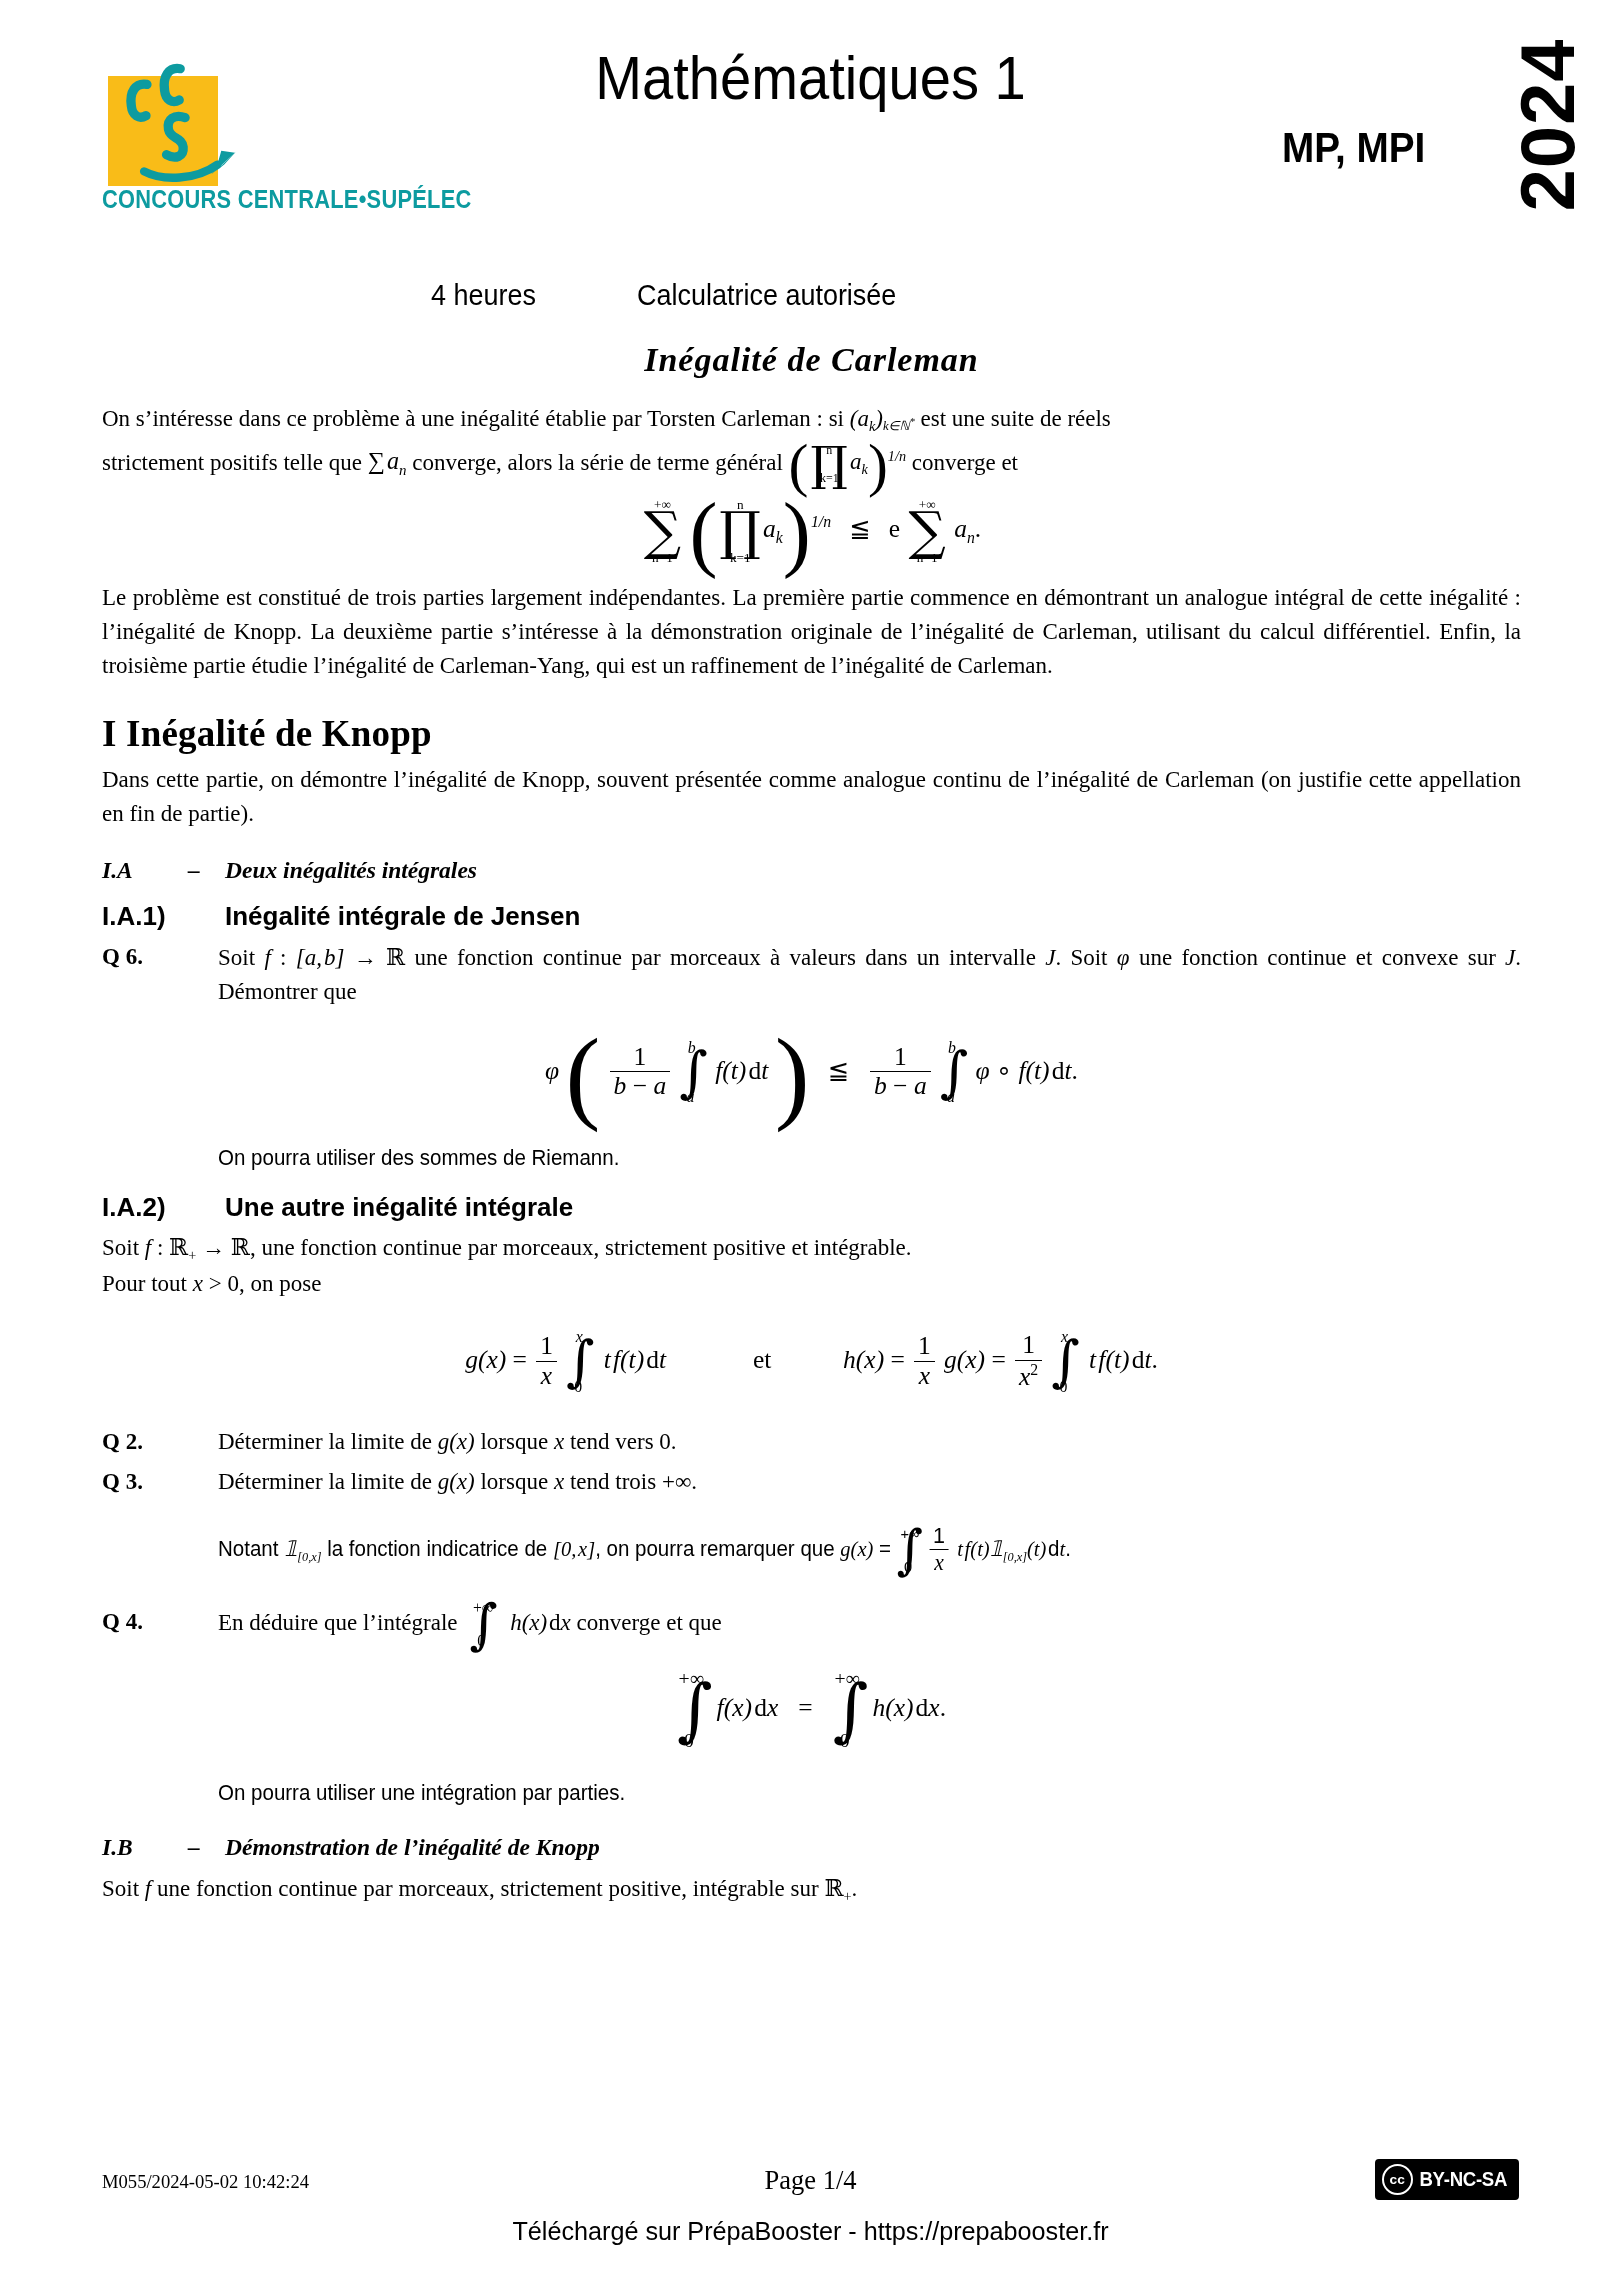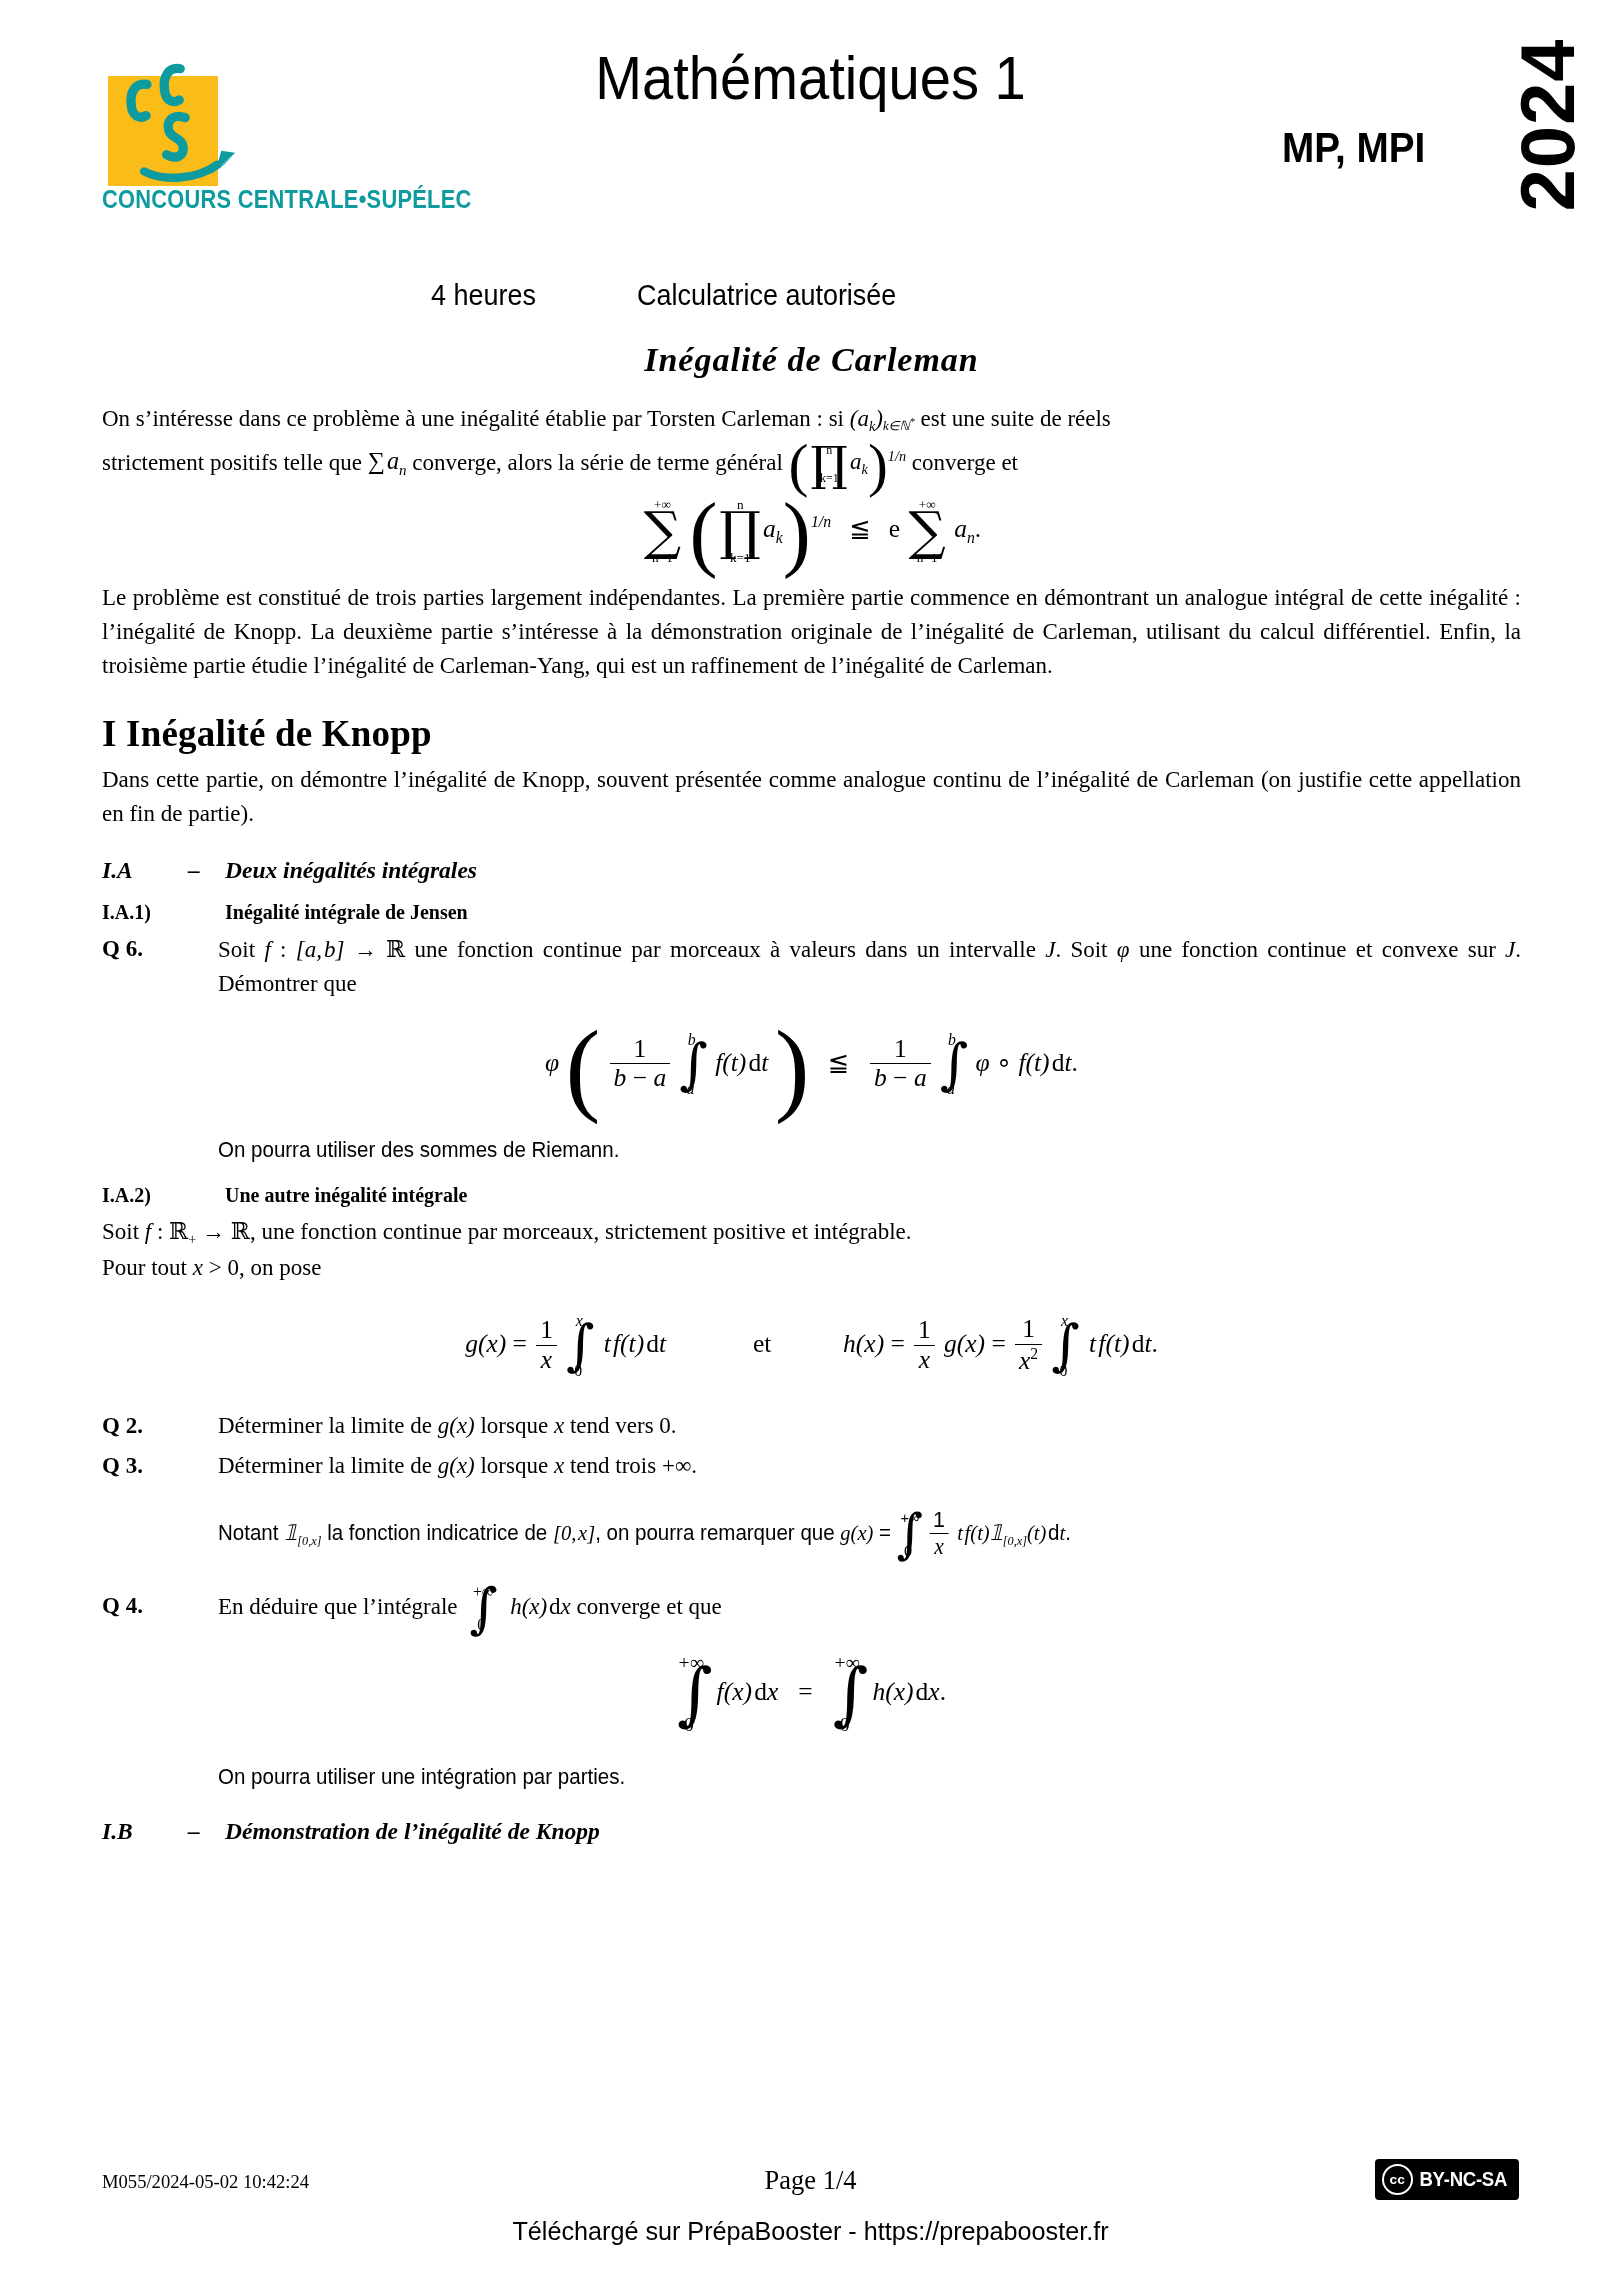--- a/index.html
+++ b/index.html
@@ -189,23 +189,23 @@
     font-weight: bold;
     font-style: italic;
     font-size: 23.5px;
     margin: 25.5px 0 9.8px 0;
     display: flex;
   }
   .sub-head .sh-num { width: 86px; flex: 0 0 86px; }
   .sub-head .sh-dash { width: 37px; flex: 0 0 37px; }
 
   .subsub-head {
-    font-family: Liberation Serif, serif;
-    font-weight: bold;
-    font-size: 20px;
+    font-family: Liberation Sans, sans-serif;
+    font-weight: bold;
+    font-size: 26px;
     margin: 17.6px 0 7.8px 0;
     display: flex;
   }
   .subsub-head .ssh-num { width: 123px; flex: 0 0 123px; }
 
   .question {
     display: flex;
     font-size: 23px;
     line-height: 34px;
     margin: 5.9px 0 0 0;
@@ -586,20 +586,26 @@
     </div>
 
     <div class="hint">On pourra utiliser une intégration par parties.</div>
 
     <div class="sub-head">
       <span class="sh-num">I.B</span>
       <span class="sh-dash">–</span>
       <span>Démonstration de l’inégalité de Knopp</span>
     </div>
 
+    <p class="para">
+      <span>Soit</span>
+      <span class="mi">f</span>
+      <span>une fonction continue par morceaux, strictement positive, intégrable sur</span>
+      <span class="bb">ℝ</span><sub class="sb">+</sub>.
+    </p>
 
 
   </div>
 
   <div class="footer">
     <div class="footer-ref">M055/2024-05-02 10:42:24</div>
     <div class="footer-page">Page 1/4</div>
     <div class="cc-badge">
       <div class="cc-circle">cc</div>
       <div class="cc-text">BY-NC-SA</div>

